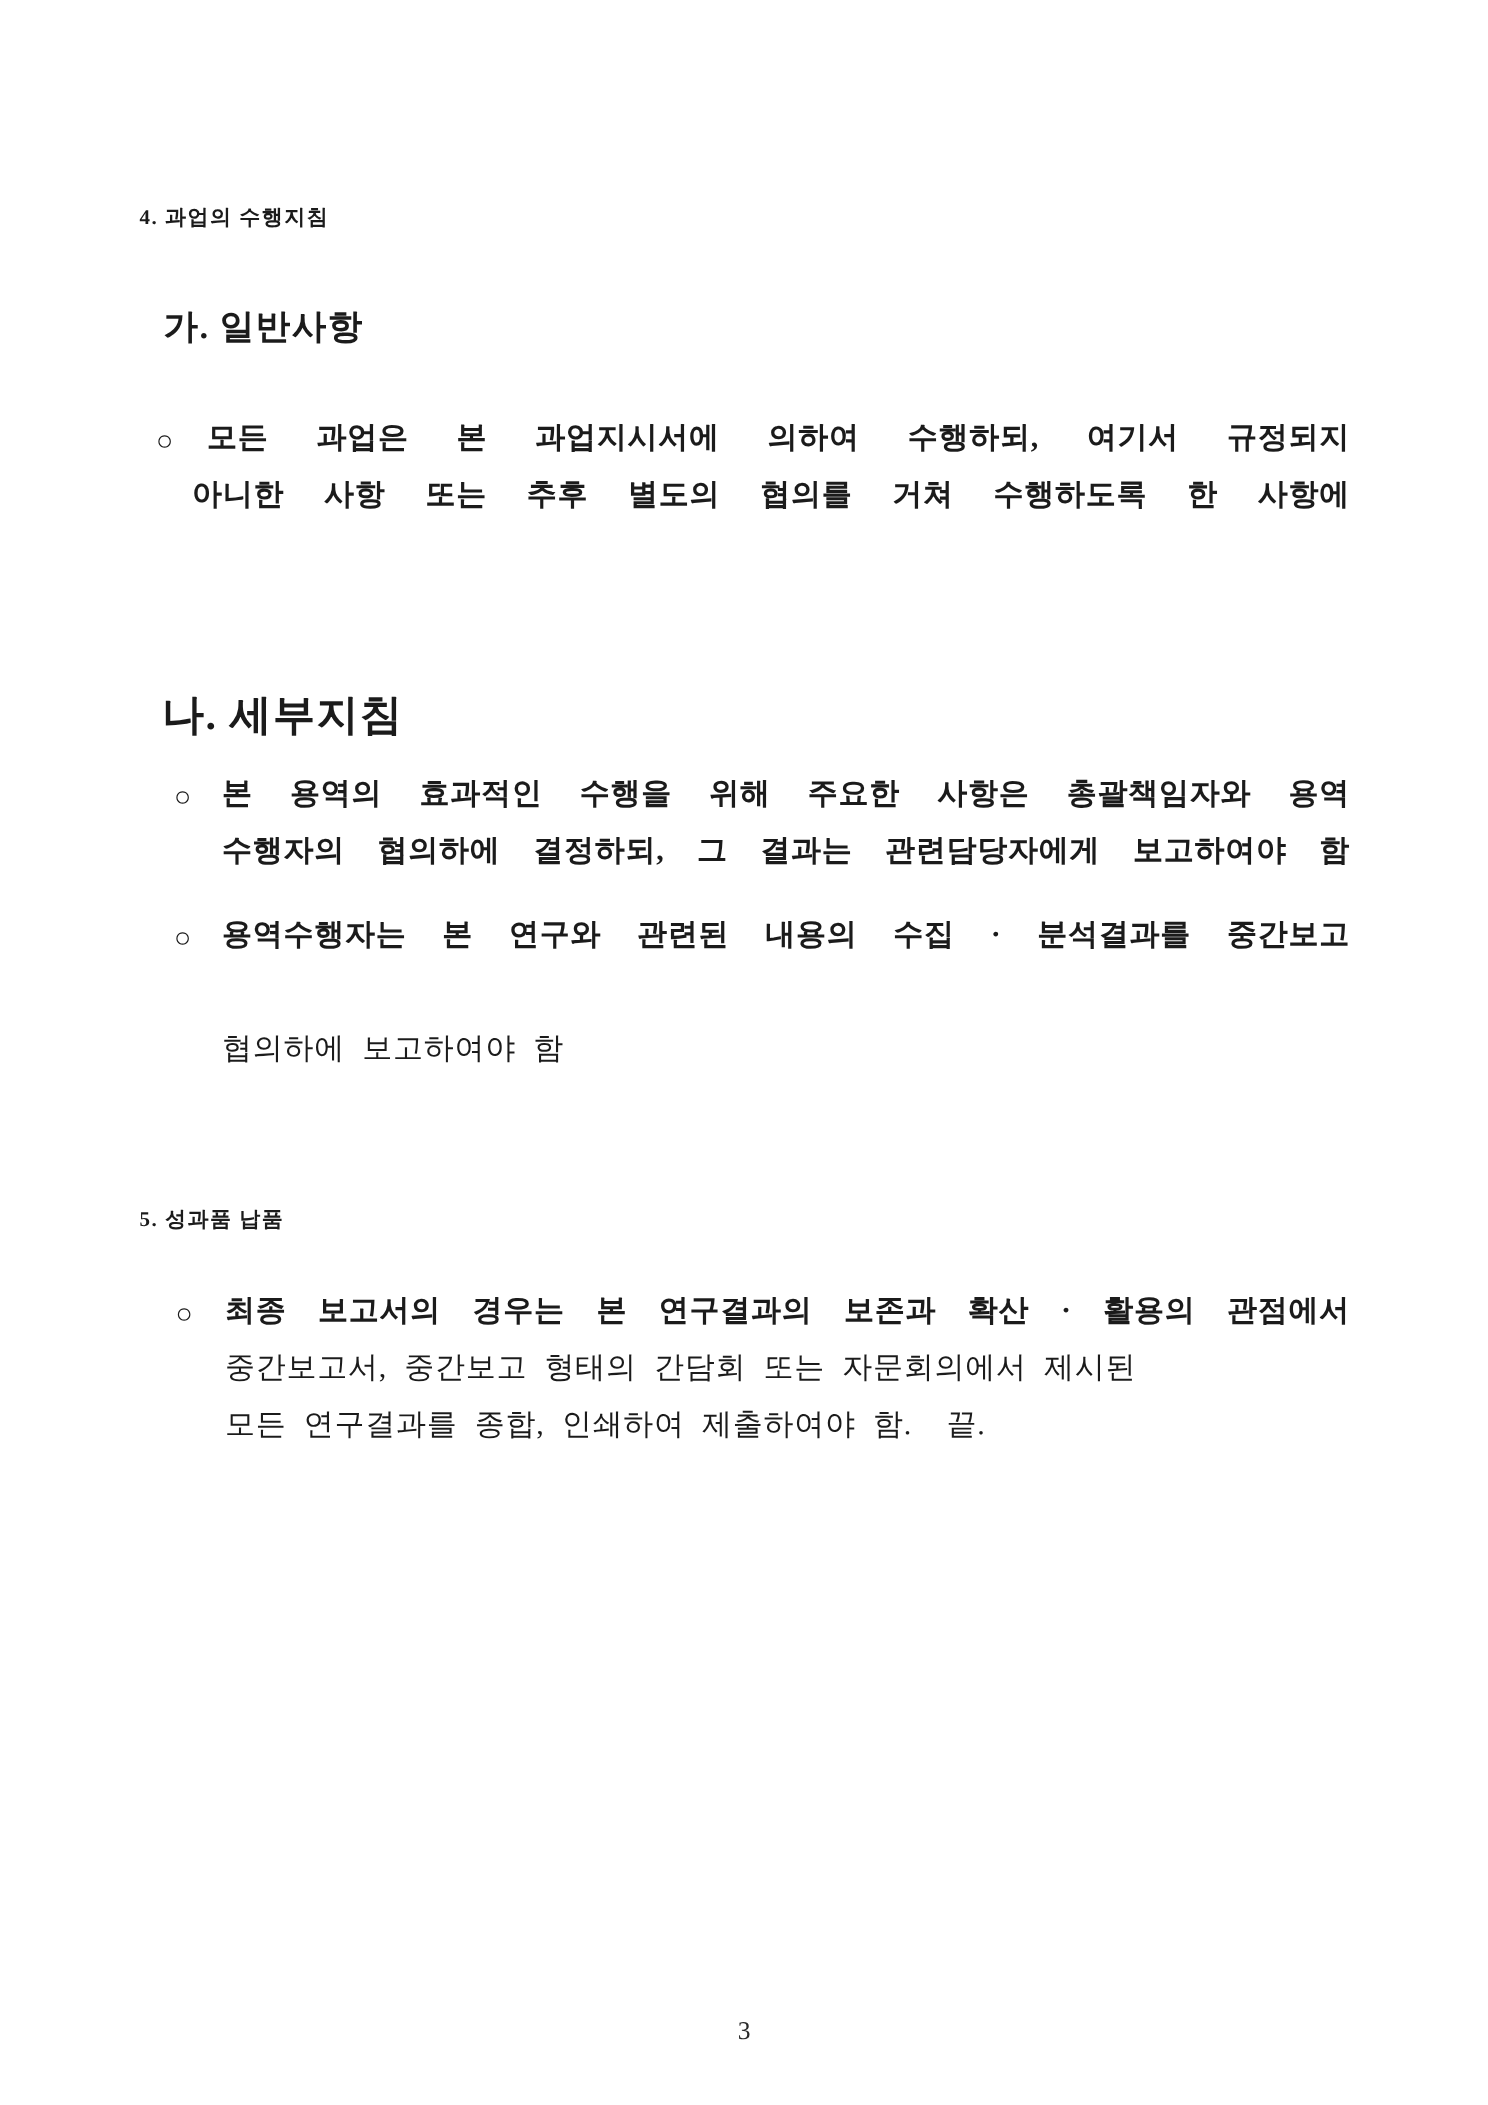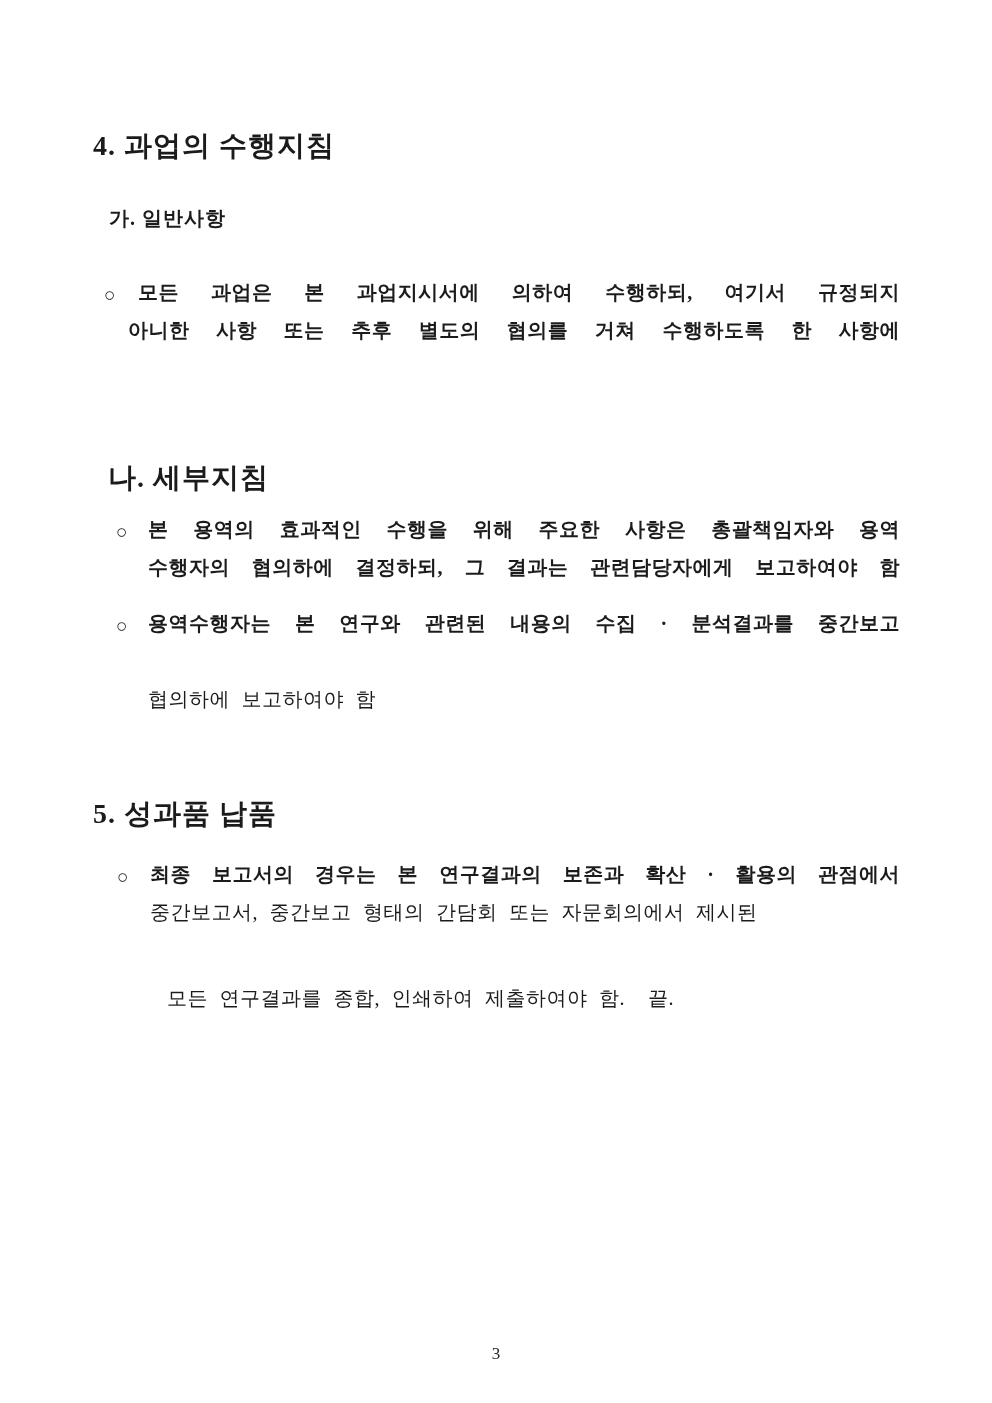--- a/index.html
+++ b/index.html
@@ -11,21 +11,21 @@
     position: relative;
     width: 992px;
     height: 1403px;
     background: #ffffff;
     font-family: "Liberation Serif", "DejaVu Serif", serif;
     color: #1b1b1b;
     overflow: hidden;
   }
   .heading {
     position: absolute;
-    font-size: 28px;
+    font-size: 14px;
     font-weight: 700;
     letter-spacing: 1px;
     white-space: pre;
     line-height: 26px;
   }
   .line {
     position: absolute;
     font-size: 20px;
     letter-spacing: 0.5px;
     word-spacing: 6px;
@@ -54,38 +54,38 @@
     color: #2a2a2a;
   }
 </style>
 </head>
 <body>
 
 <div class="page">
 
   <div class="heading" style="left:93px; top:133px;">4. 과업의 수행지침</div>
 
-  <div class="heading" style="left:109px; top:205px; font-size:20px;">가. 일반사항</div>
+  <div class="heading" style="left:109px; top:205px; font-size:23px;">가. 일반사항</div>
 
   <span class="marker" style="left:104px; top:281px;">○</span>
   <div class="line fill" style="left:138px; top:279px; width:762px;">모든 과업은 본 과업지시서에 의하여 수행하되, 여기서 규정되지</div>
   <div class="line fill" style="left:128px; top:317px; width:772px;">아니한 사항 또는 추후 별도의 협의를 거쳐 수행하도록 한 사항에</div>
 
   <div class="heading" style="left:108px; top:465px; font-size:28px;">나. 세부지침</div>
 
   <span class="marker" style="left:116px; top:518px;">○</span>
   <div class="line fill" style="left:148px; top:516px; width:752px;">본 용역의 효과적인 수행을 위해 주요한 사항은 총괄책임자와 용역</div>
   <div class="line fill" style="left:148px; top:554px; width:752px;">수행자의 협의하에 결정하되, 그 결과는 관련담당자에게 보고하여야 함</div>
 
   <span class="marker" style="left:116px; top:612px;">○</span>
   <div class="line fill" style="left:148px; top:610px; width:752px;">용역수행자는 본 연구와 관련된 내용의 수집 · 분석결과를 중간보고</div>
   <div class="line" style="left:148px; top:686px;">협의하에 보고하여야 함</div>
 
   <div class="heading" style="left:93px; top:801px;">5. 성과품 납품</div>
 
   <span class="marker" style="left:117px; top:863px;">○</span>
   <div class="line fill" style="left:150px; top:861px; width:750px;">최종 보고서의 경우는 본 연구결과의 보존과 확산 · 활용의 관점에서</div>
   <div class="line" style="left:150px; top:899px;">중간보고서, 중간보고 형태의 간담회 또는 자문회의에서 제시된</div>
-  <div class="line" style="left:167px; top:937px;margin-top:48px;">모든 연구결과를 종합, 인쇄하여 제출하여야 함.  끝.</div>
+  <div class="line" style="left:150px; top:937px;">모든 연구결과를 종합, 인쇄하여 제출하여야 함.  끝.</div>
 
   <div class="page-number">3</div>
 
 </div>
 
 </body></html>

